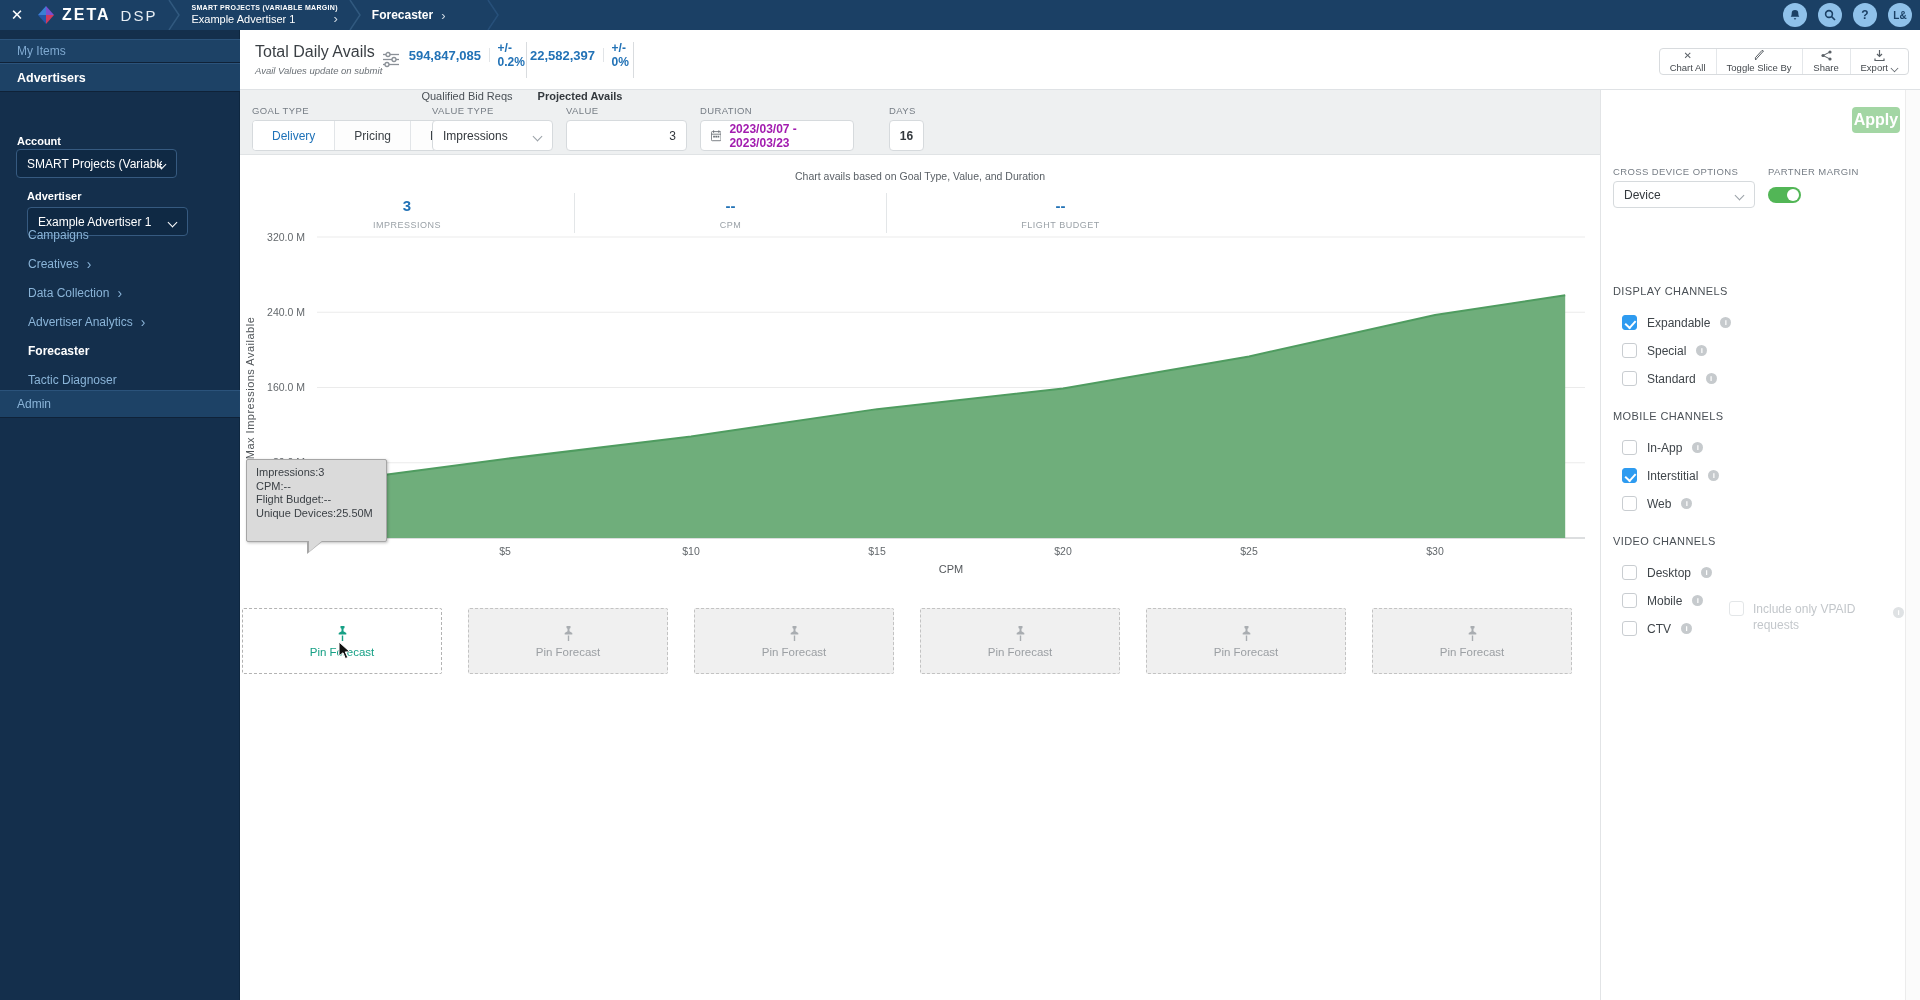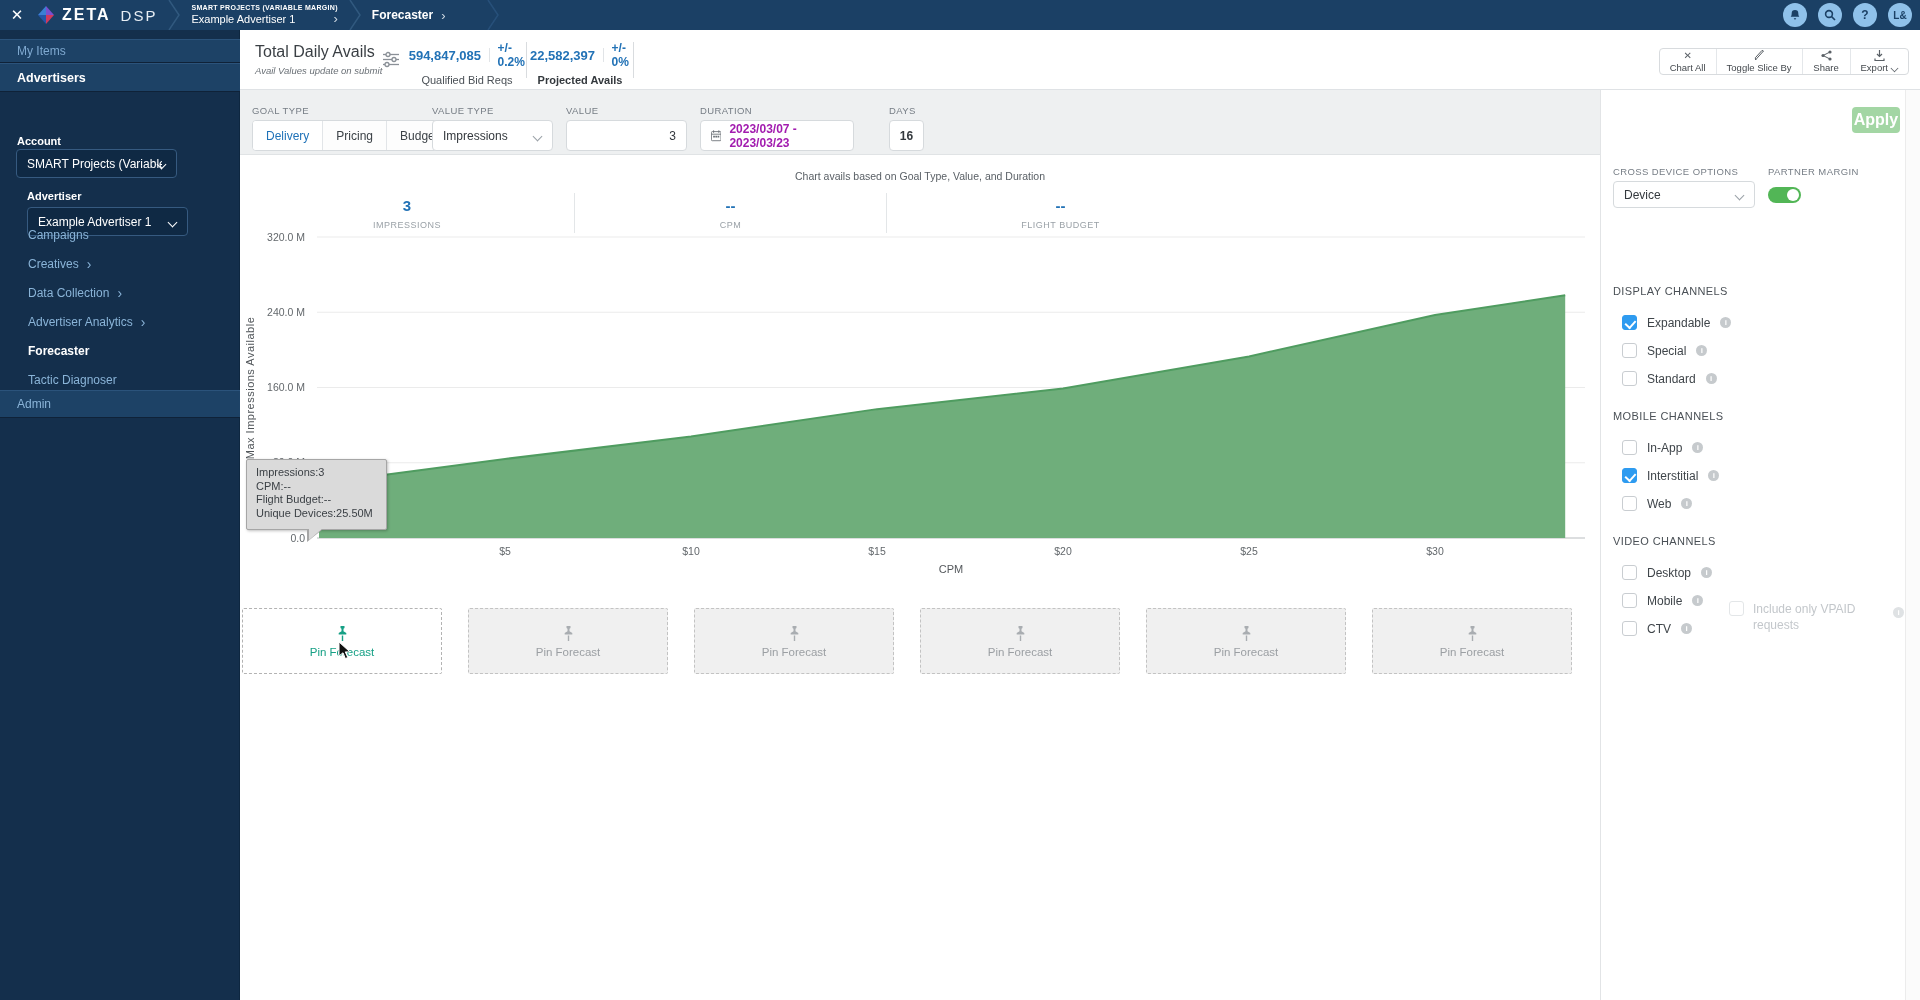--- a/index.html
+++ b/index.html
@@ -49,39 +49,39 @@
     border-bottom:1px solid #dfe2e5; z-index:10; }
   .title-wrap { position:absolute; left:15px; top:13px; }
   .page-title { font-size:16px; color:#3a3f44; }
   .page-sub { font-size:9.5px; font-style:italic; color:#6a7076; margin-top:4px; }
   .sliders-icon { position:absolute; left:142px; top:21px; }
   .hstat { position:absolute; top:11px; display:flex; flex-direction:column; align-items:center; }
   .hstat-top { display:flex; align-items:center; gap:8px; }
   .hstat-val { font-size:13px; font-weight:bold; color:#2272b6; }
   .hstat-delta { font-size:12px; font-weight:bold; color:#2272b6; }
   .hstat-thin { width:1px; height:14px; background:#e1e4e7; }
-  .hstat-label { font-size:11px; color:#4a5056; margin-top:5px; }
+  .hstat-label { font-size:11px; color:#4a5056; margin-top:21px; }
   .hstat-label.bold { font-weight:bold; color:#33383d; }
   .hdiv { position:absolute; top:12px; width:1px; height:36px; background:#d9dcdf; }
 
   .actions-group { position:absolute; right:11px; top:18px; height:27px; display:flex;
     border:1px solid #d8dbde; border-radius:4px; background:#fff; overflow:hidden; }
   .act-btn { display:flex; flex-direction:column; align-items:center; justify-content:center;
     padding:0 10px; border-left:1px solid #e4e7ea; cursor:pointer; min-width:48px; }
   .act-btn:first-child { border-left:none; }
   .act-icon { height:11px; display:flex; align-items:center; color:#5a6066; font-size:10px; }
   .act-label { font-size:9.5px; color:#43484d; margin-top:1px; white-space:nowrap; display:flex; align-items:center; gap:3px; }
 
   
   .controlsbar { position:absolute; left:240px; top:90px; width:1360px; height:65px; background:#eef0f1;
     border-bottom:1px solid #e0e3e5; z-index:5; }
   .ctl-label { position:absolute; top:15px; font-size:9.5px; letter-spacing:.4px; color:#767d85; }
   .seg-group { position:absolute; left:12px; top:30px; height:31px; display:flex; border:1px solid #d6dadd;
     border-radius:4px; background:#fff; overflow:hidden; }
-  .seg-btn { padding:0 13px; display:flex; align-items:center; font-size:12px; color:#3c4247;
+  .seg-btn { padding:0 19px; display:flex; align-items:center; font-size:12px; color:#3c4247;
     border-left:1px solid #e2e5e8; cursor:pointer; background:#fdfdfd; }
   .seg-btn:first-child { border-left:none; }
   .seg-btn.active { color:#1f72b8; background:#fff; }
   .ctl-box { position:absolute; top:30px; height:31px; background:#fff; border:1px solid #d6dadd;
     border-radius:4px; display:flex; align-items:center; font-size:12px; color:#33383d; padding:0 10px; }
   .ctl-box .chev { color:#9aa1a7; margin-left:auto; }
   .value-input { position:absolute; top:30px; height:31px; background:#fff; border:1px solid #d6dadd;
     border-radius:4px; font-size:12px; color:#33383d; text-align:right; padding:0 10px;
     font-family:"Liberation Sans", sans-serif; }
   .days-box { position:absolute; left:649px; top:30px; width:35px; height:31px; background:#fff;
@@ -94,21 +94,21 @@
     font-size:10.5px; color:#5a6066; }
   .fstats { position:absolute; left:0; top:38px; width:1360px; height:40px; display:flex; }
   .fstat { display:flex; flex-direction:column; align-items:center; justify-content:center; border-left:1px solid #e3e6e8; }
   .fstat:first-child { border-left:none; }
   .fstat-val { font-size:15px; font-weight:bold; color:#2272b6; }
   .fstat-label { font-size:9px; letter-spacing:.5px; color:#9aa1a7; margin-top:6px; }
 
   .chart-svg { position:absolute; left:0; top:70px; }
 
   .chart-tooltip { position:absolute; left:6px; top:304px; width:141px; background:#dadada;
-    border:1px solid #a6a6a6; border-radius:2px; padding:6px 8px 9px 9px; font-size:11px; line-height:13.5px;
+    border:1px solid #a6a6a6; border-radius:2px; padding:6px 8px 21px 9px; font-size:11px; line-height:13.5px;
     color:#3a3f44; box-shadow:1px 1px 3px rgba(0,0,0,.25); z-index:4; }
   .chart-tooltip::after { content:""; position:absolute; left:62px; bottom:-11px; width:0; height:0;
     border-top:12px solid #dadada; border-right:14px solid transparent; }
   .chart-tooltip::before { content:""; position:absolute; left:60px; bottom:-13px; width:0; height:0;
     border-top:13px solid #a6a6a6; border-right:16px solid transparent; }
 
   .pin-row { position:absolute; left:0; top:453px; width:1360px; height:70px; }
   .pin-btn { position:absolute; top:0; width:200px; height:66px; border:1px dashed #c3c3c3; border-radius:2px;
     background:#f0f0f0; display:flex; flex-direction:column; align-items:center; justify-content:center;
     gap:4px; cursor:pointer; color:#9b9fa3; }

